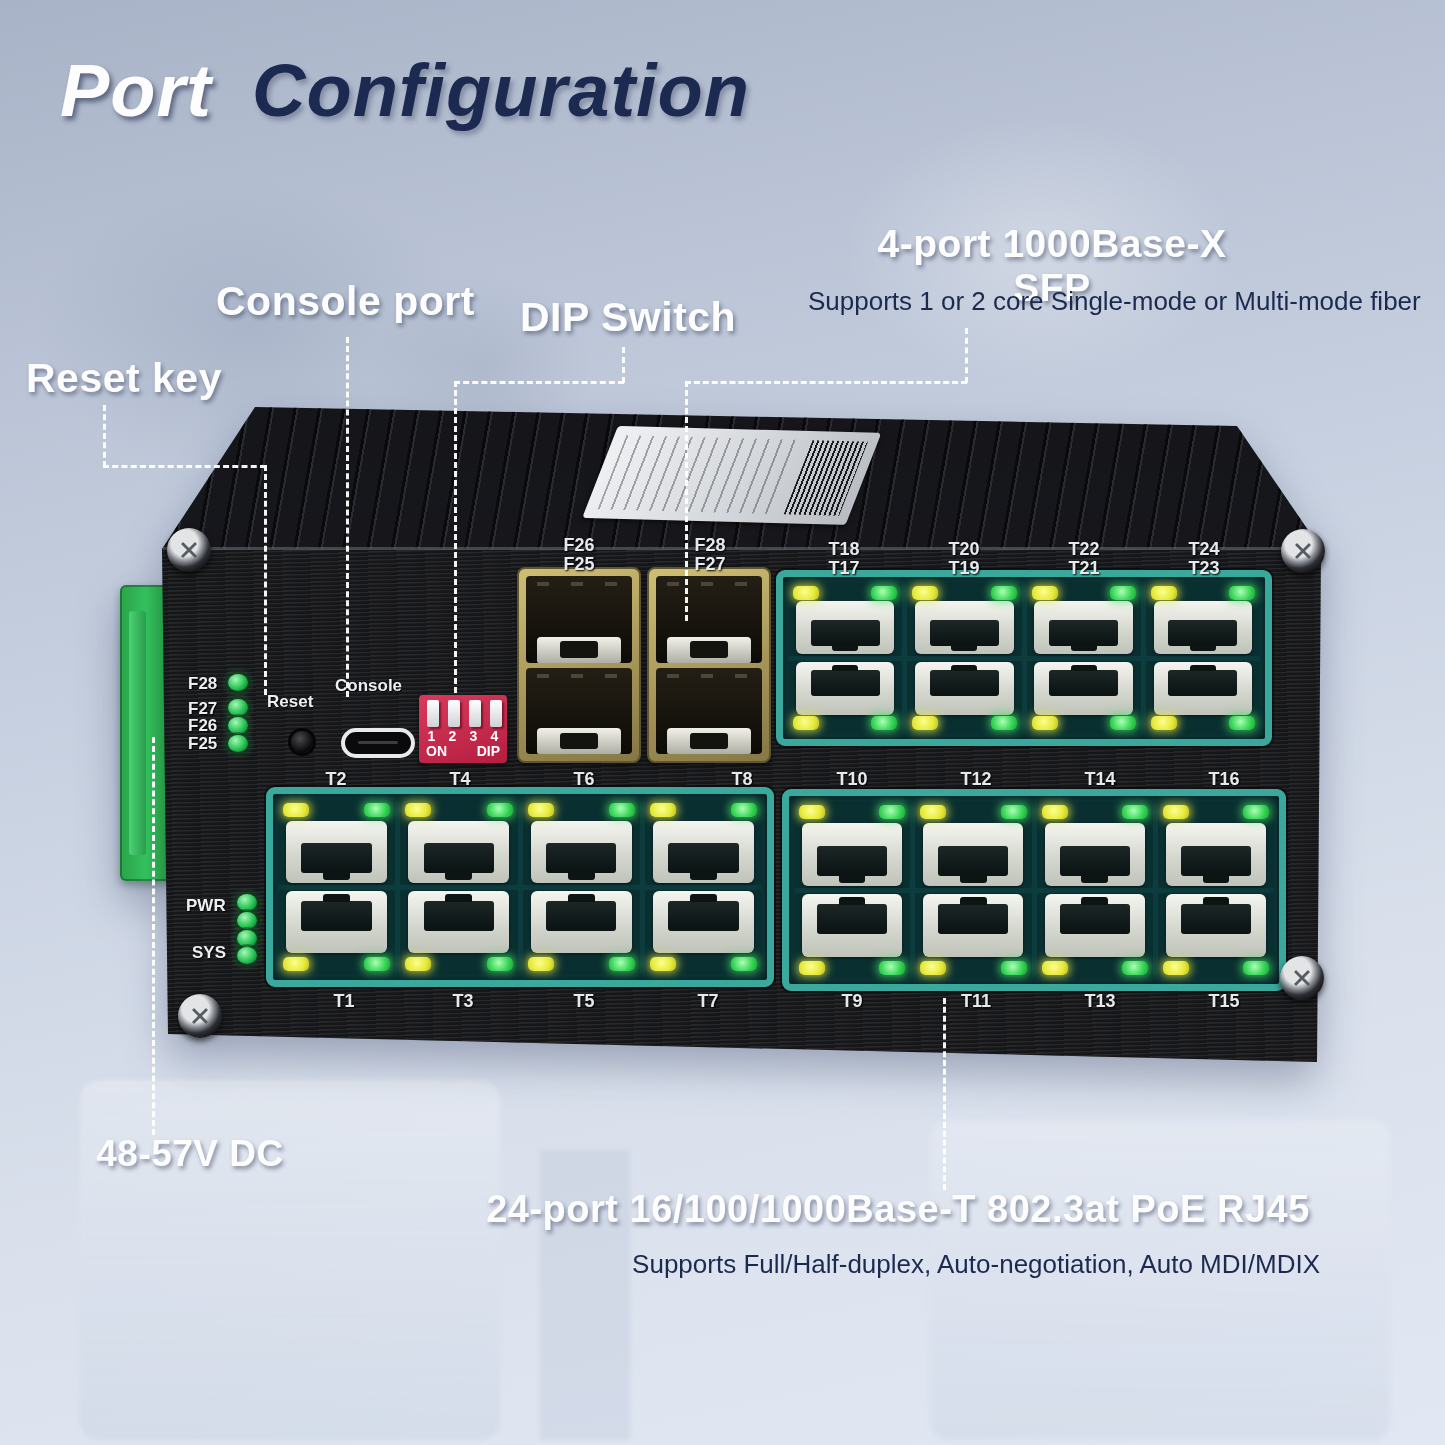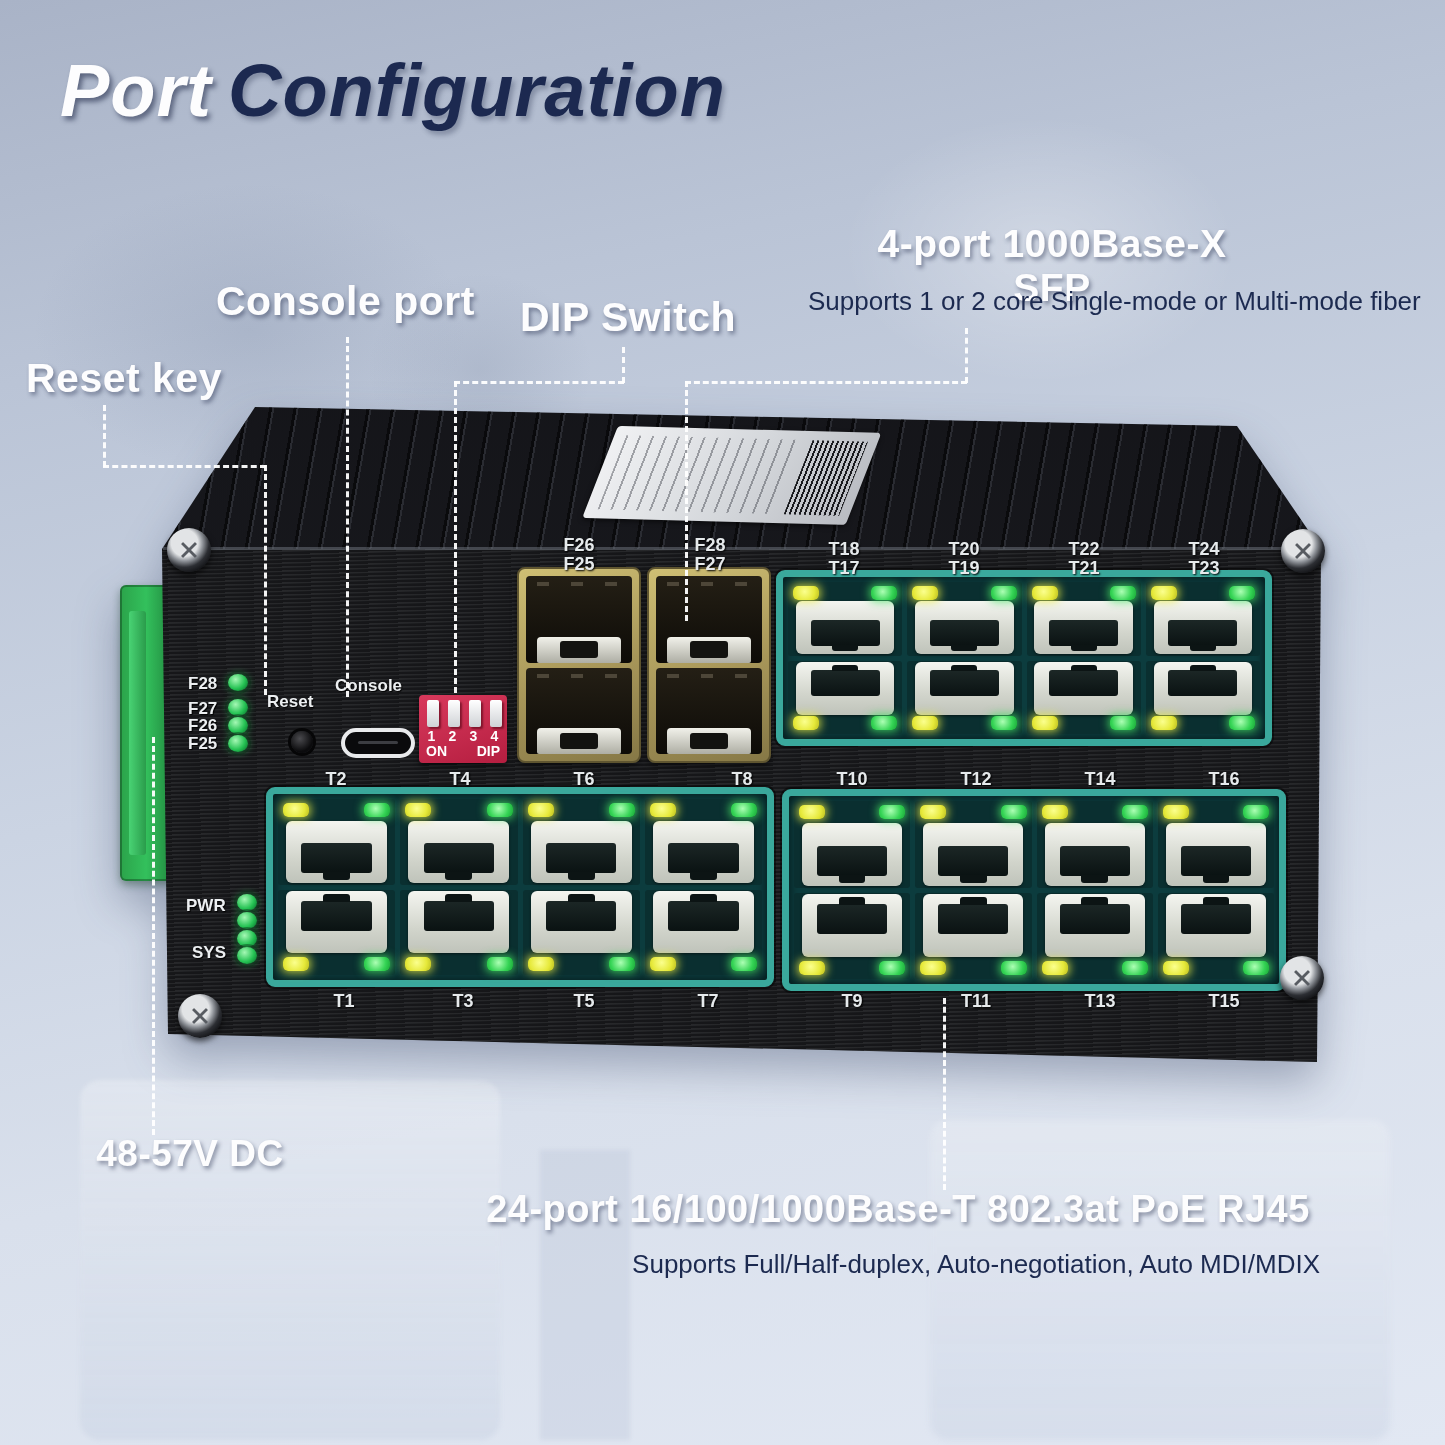--- a/index.html
+++ b/index.html
@@ -9,21 +9,21 @@
   
   .ghost{position:absolute;pointer-events:none;}
   .g1{left:-60px;top:120px;width:620px;height:420px;background:radial-gradient(closest-side,rgba(90,105,135,.16),transparent 70%);}
   .g2{left:760px;top:60px;width:560px;height:380px;background:radial-gradient(closest-side,rgba(255,255,255,.30),transparent 70%);}
   .g3{left:80px;top:1080px;width:420px;height:360px;background:linear-gradient(180deg,rgba(255,255,255,.28),rgba(170,185,210,.18));filter:blur(2px);border-radius:20px;}
   .g4{left:930px;top:1120px;width:460px;height:320px;background:linear-gradient(180deg,rgba(255,255,255,.22),rgba(175,188,212,.20));filter:blur(3px);border-radius:18px;}
   .g5{left:330px;top:240px;width:300px;height:260px;background:radial-gradient(closest-side,rgba(70,85,115,.12),transparent 75%);}
   .g6{left:540px;top:1150px;width:90px;height:290px;background:rgba(140,155,185,.14);filter:blur(2px);}
   
   .title{position:absolute;left:60px;top:48px;font-size:74px;font-weight:800;font-style:italic;letter-spacing:1px;white-space:nowrap;}
-  .title .w1{color:#fdfdfe;text-shadow:3px 4px 5px rgba(25,35,65,.55);margin-right:16px;}
+  .title .w1{color:#fdfdfe;text-shadow:3px 4px 5px rgba(25,35,65,.55);margin-right:40px;}
   .title .w2{color:#1c2950;text-shadow:3px 4px 5px rgba(25,35,65,.30);}
   
   .t-callout{position:absolute;font-weight:700;color:#fdfdfe;font-size:41px;letter-spacing:.5px;
     text-shadow:2px 3px 4px rgba(30,40,70,.45);white-space:nowrap;z-index:7;}
   .t-callout.center{text-align:center;white-space:normal;}
   .t-sub{position:absolute;color:#1c2a50;font-size:26px;text-align:right;z-index:7;white-space:nowrap;}
   
   .dlv{position:absolute;width:0;border-left:3px dashed rgba(255,255,255,.95);z-index:6;}
   .dlh{position:absolute;height:0;border-top:3px dashed rgba(255,255,255,.95);z-index:6;}
   

